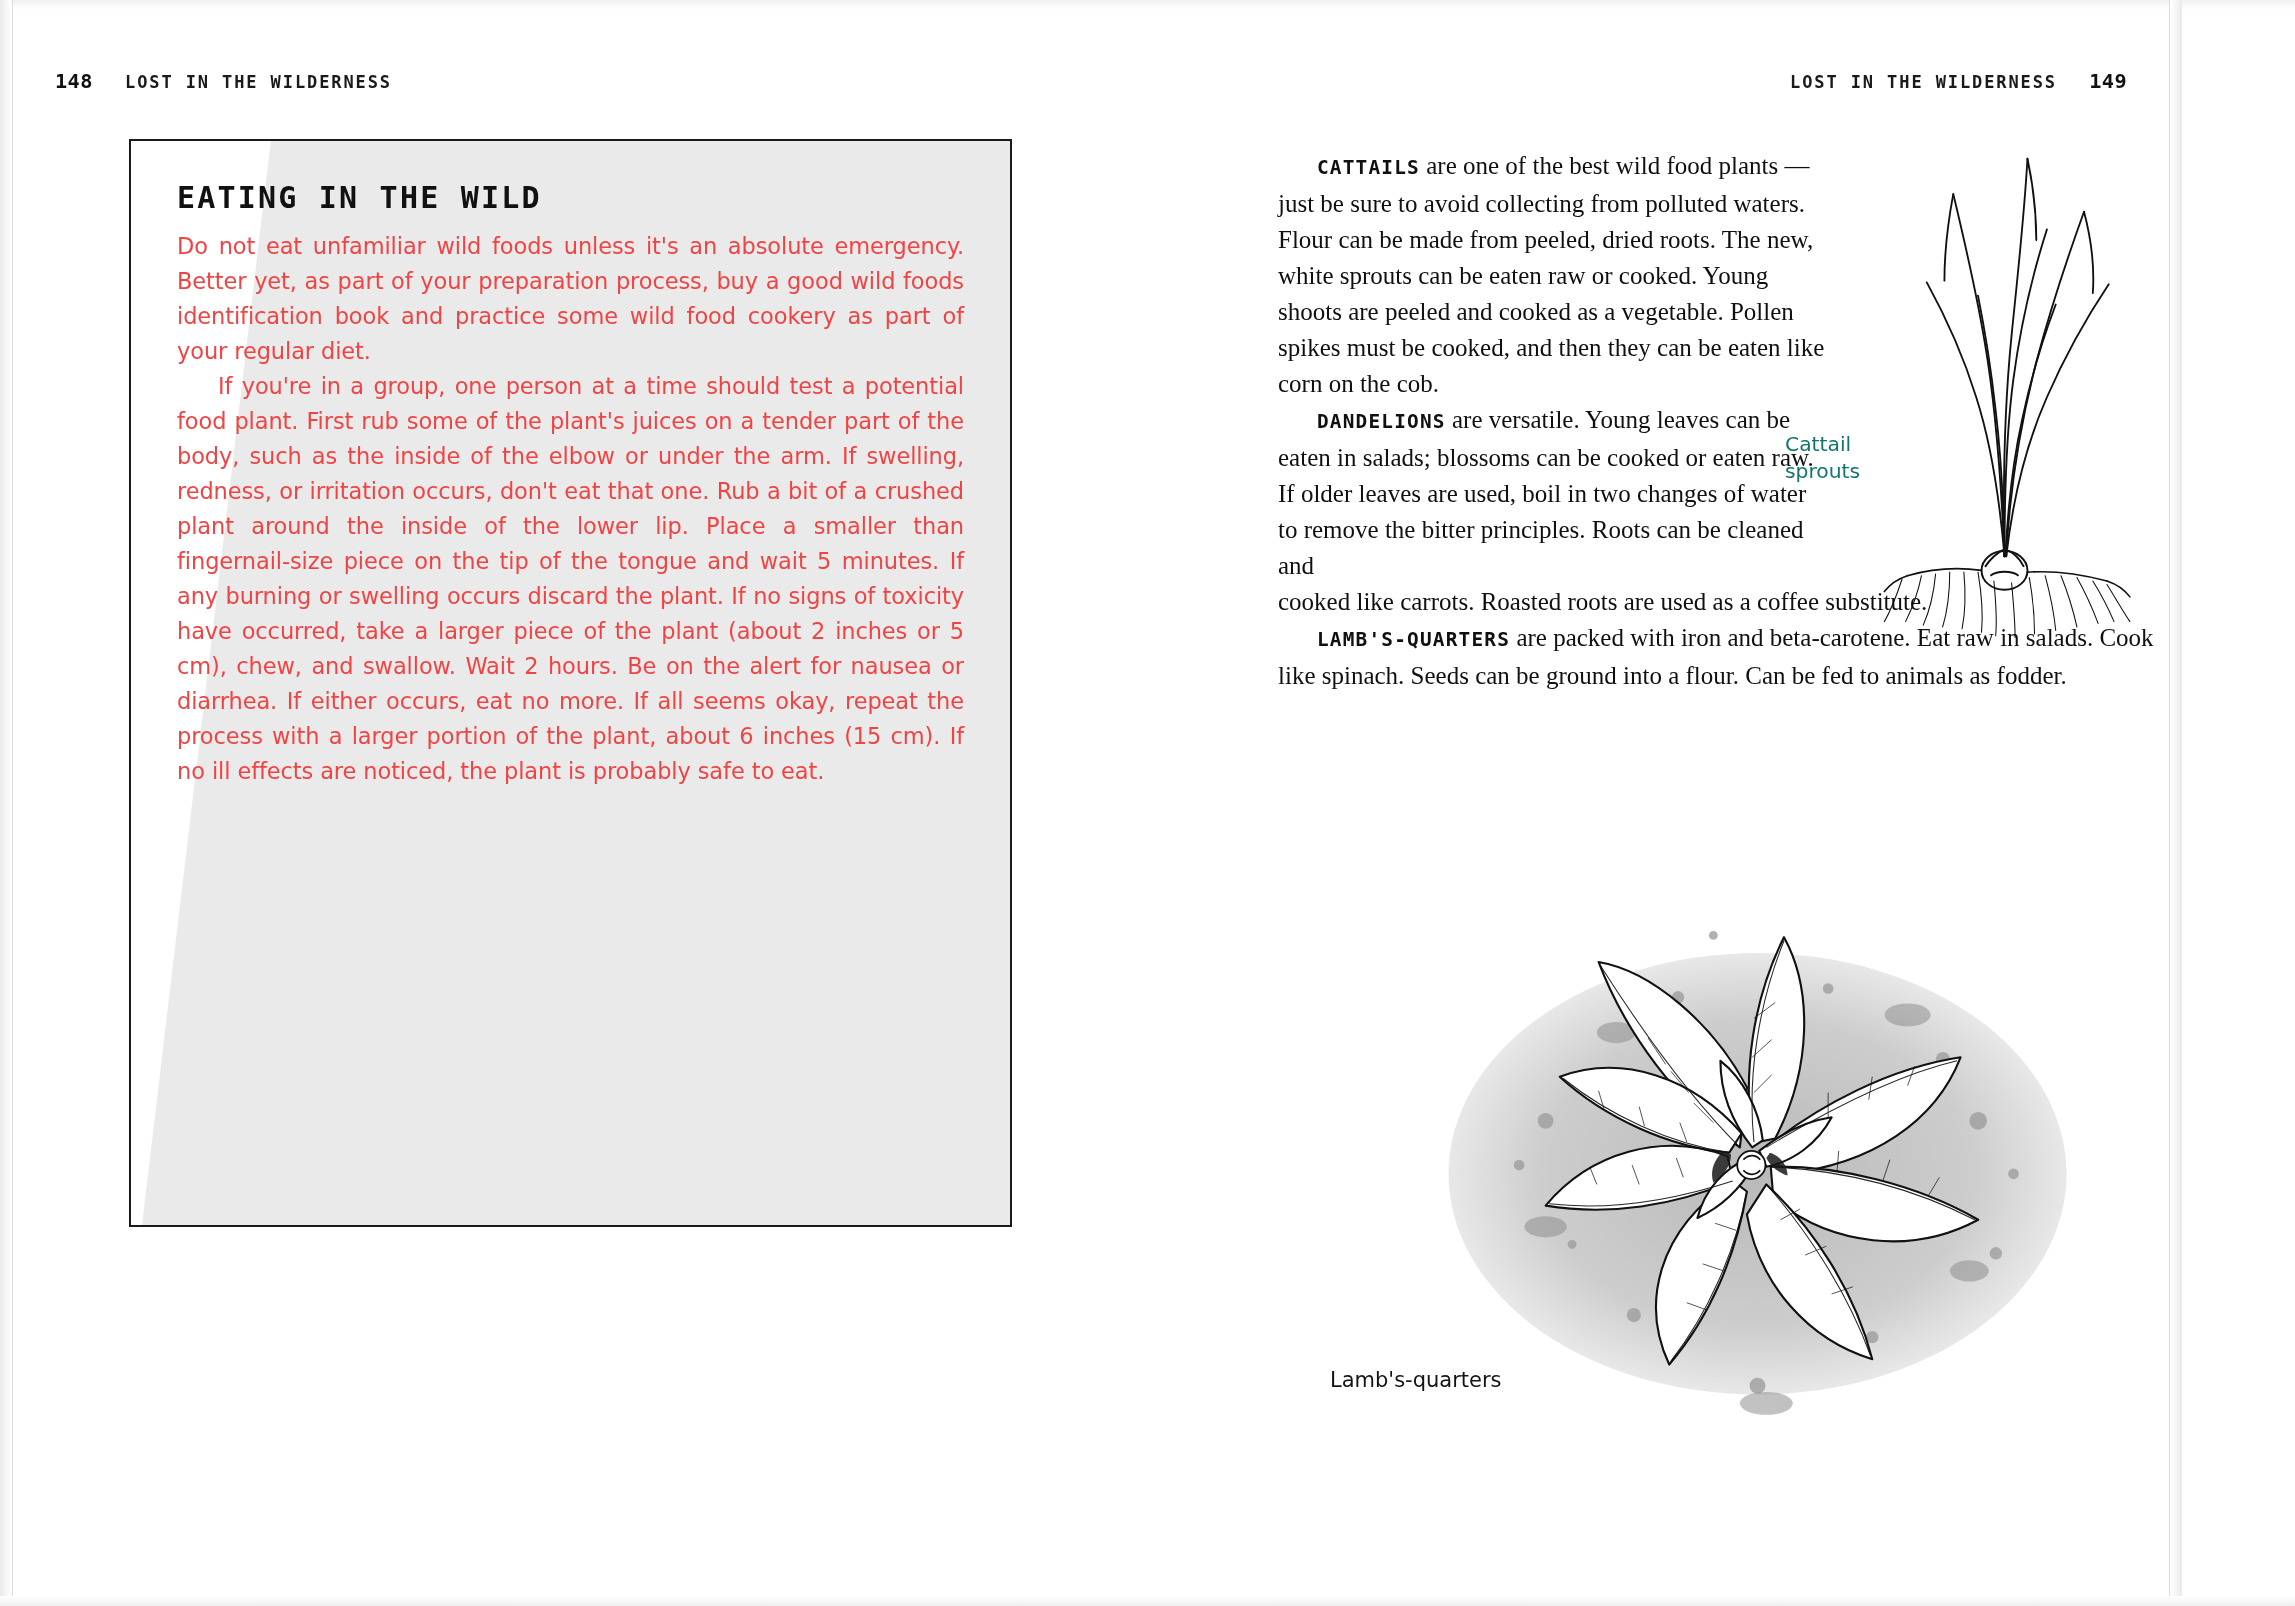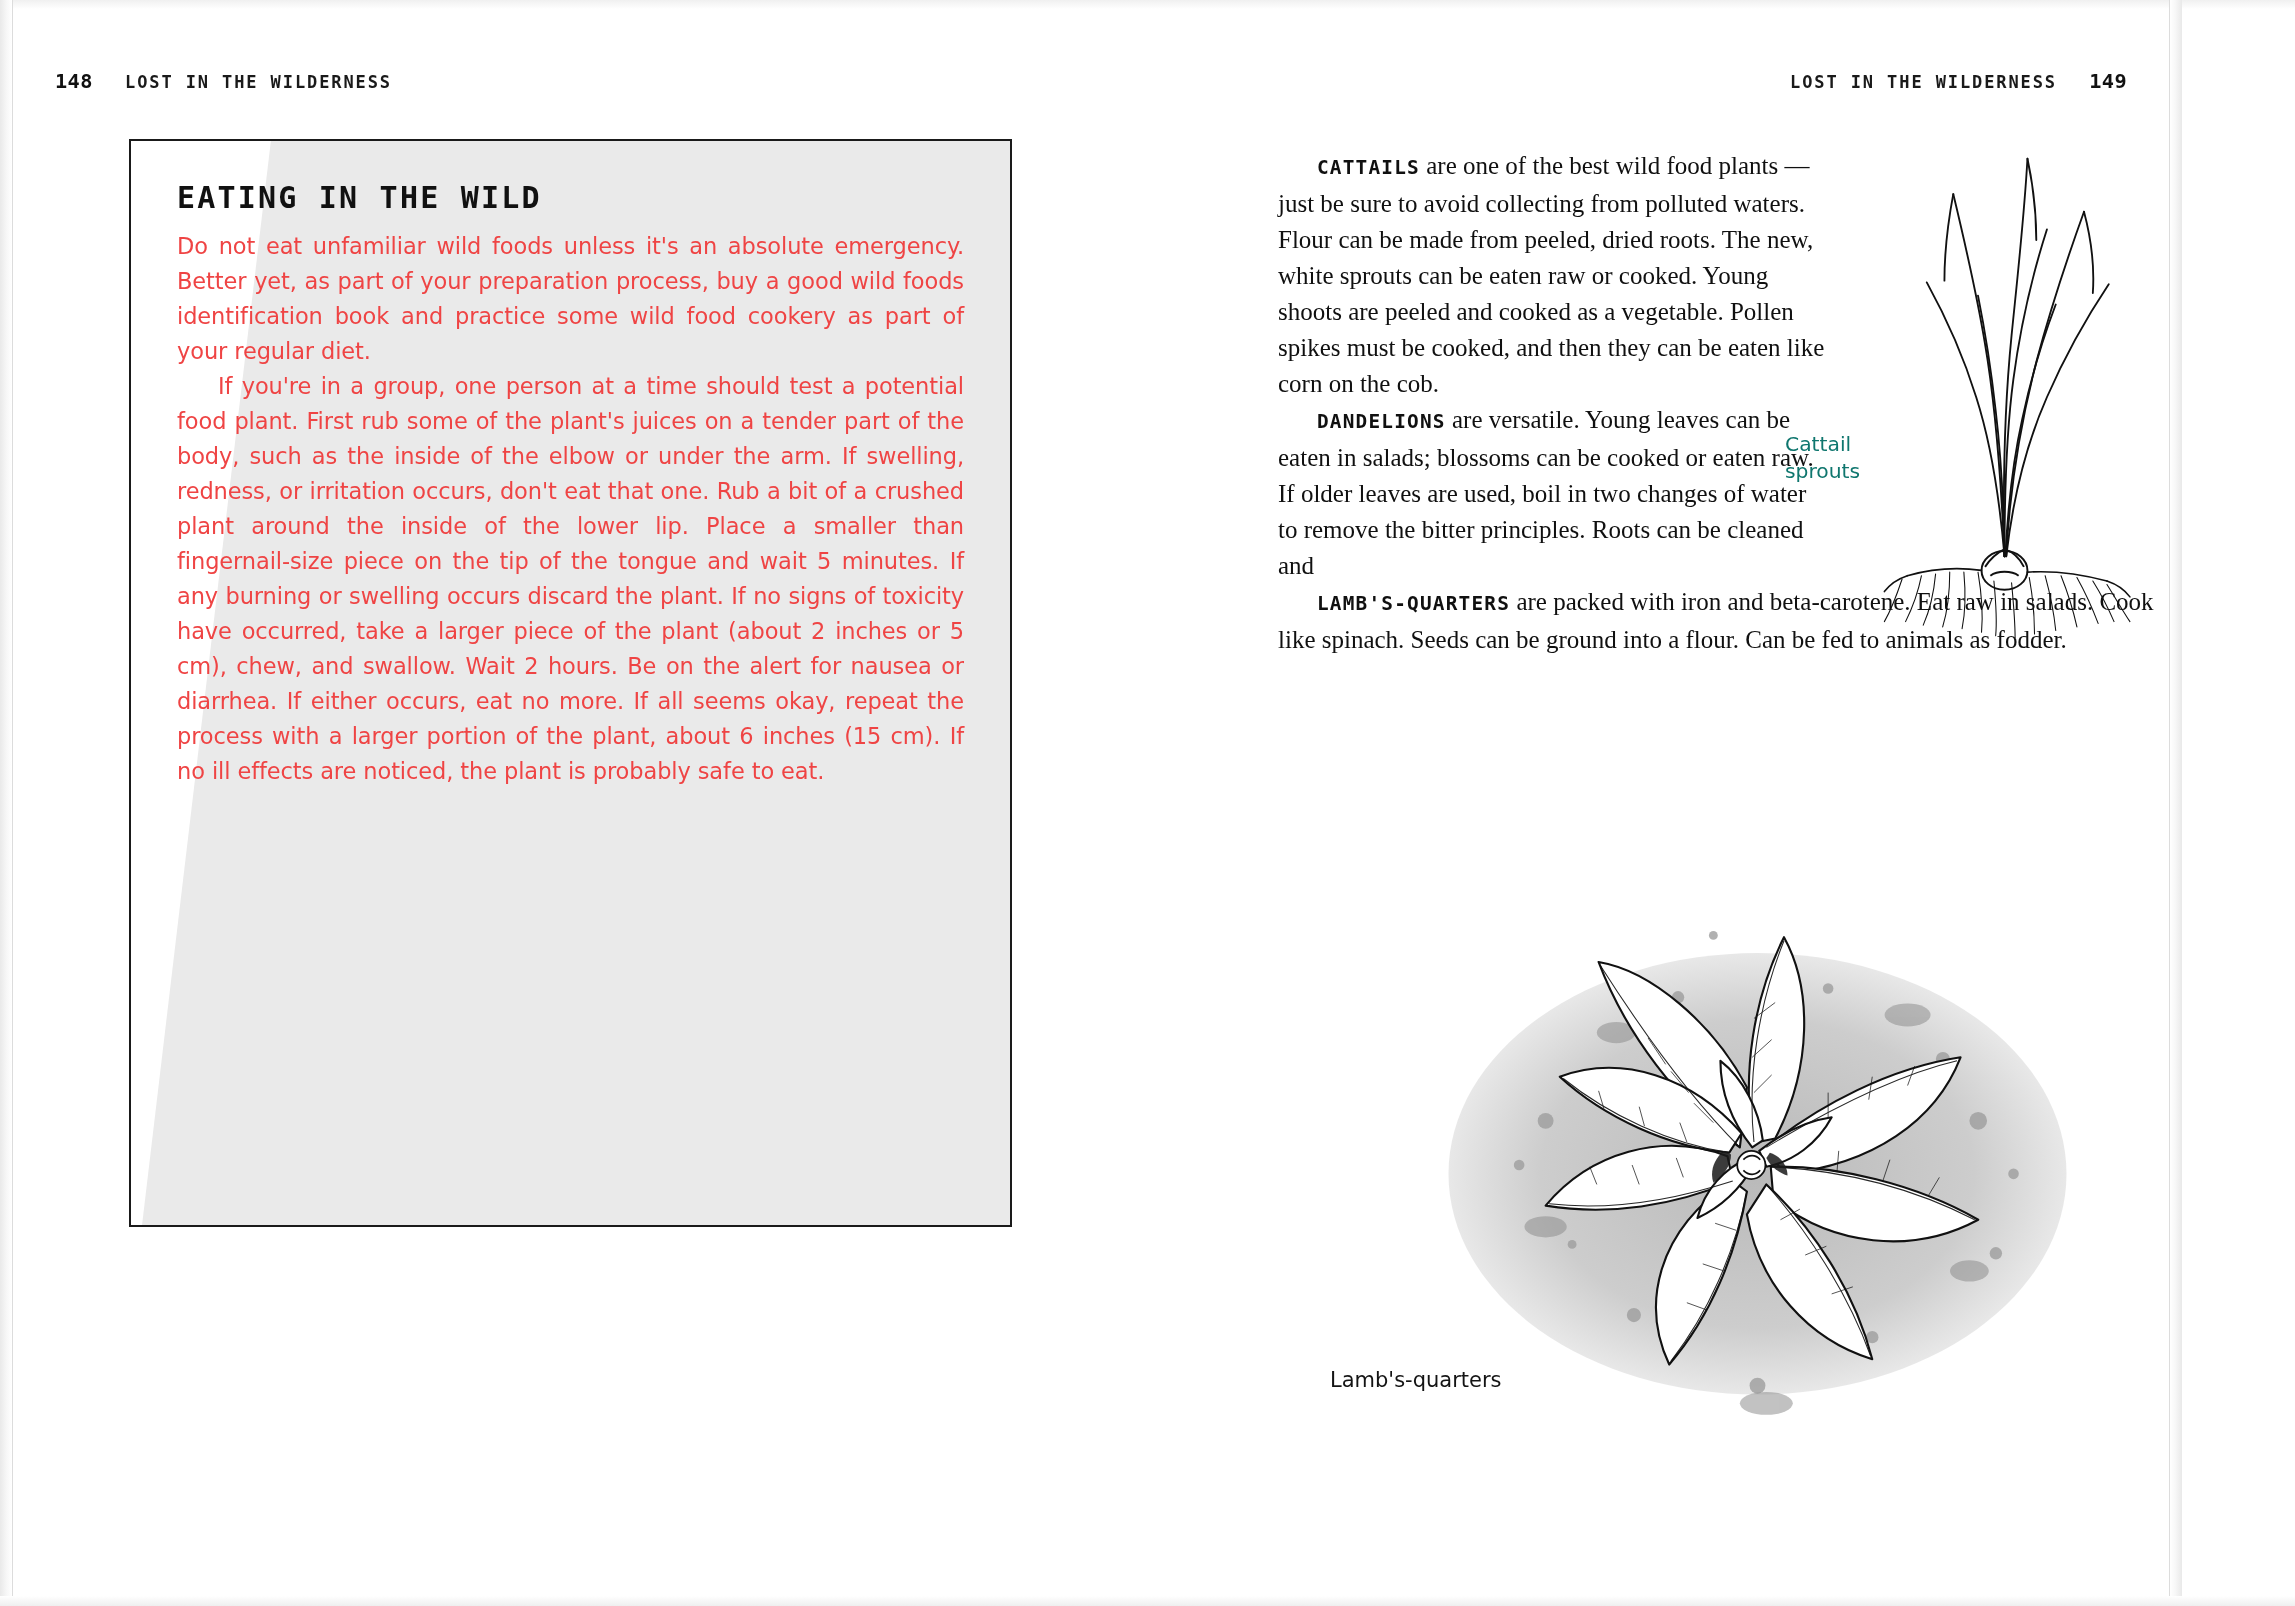--- a/index.html
+++ b/index.html
@@ -219,20 +219,21 @@
     </div>
   </div>
 
   <div class="runhead" id="runhead-right">Lost in the Wilderness</div>
   <div class="folio" id="folio-right">149</div>
 
   <div id="right-col">
     <p class="body-p indent" id="para-cattails"><span class="runin">Cattails</span><span> are one of the best wild food plants — just be sure to avoid collecting from polluted waters. Flour can be made from peeled, dried roots. The new, white sprouts can be eaten raw or cooked. Young shoots are peeled and cooked as a vegetable. Pollen spikes must be cooked, and then they can be eaten like corn on the cob.</span></p>
 
     <p class="body-p indent" id="para-dandelions"><span class="runin">Dandelions</span><span> are versatile. Young leaves can be eaten in salads; blossoms can be cooked or eaten raw. If older leaves are used, boil in two changes of water to remove the bitter principles. Roots can be cleaned and</span></p>
+    <p class="body-p" id="para-dandelions-rest">cooked like carrots. Roasted roots are used as a coffee substitute.</p>
 
     <p class="body-p indent" id="para-lambs"><span class="runin">Lamb's-quarters</span><span> are packed with iron and beta-carotene. Eat raw in salads. Cook like spinach. Seeds can be ground into a flour. Can be fed to animals as fodder.</span></p>
   </div>
 
   <svg id="cattail-art" viewBox="0 0 300 610">
     <g fill="none" stroke="#111" stroke-width="2.1" stroke-linecap="round">
       <path d="M150 470 C148 380 150 300 158 220 C164 160 172 90 176 20"></path>
       <path d="M150 470 C146 380 140 300 128 230 C118 170 104 110 92 60"></path>
       <path d="M152 470 C156 390 168 320 186 250 C202 190 222 130 240 80"></path>
       <path d="M150 470 C150 400 152 330 160 270 C168 210 182 150 198 100"></path>

